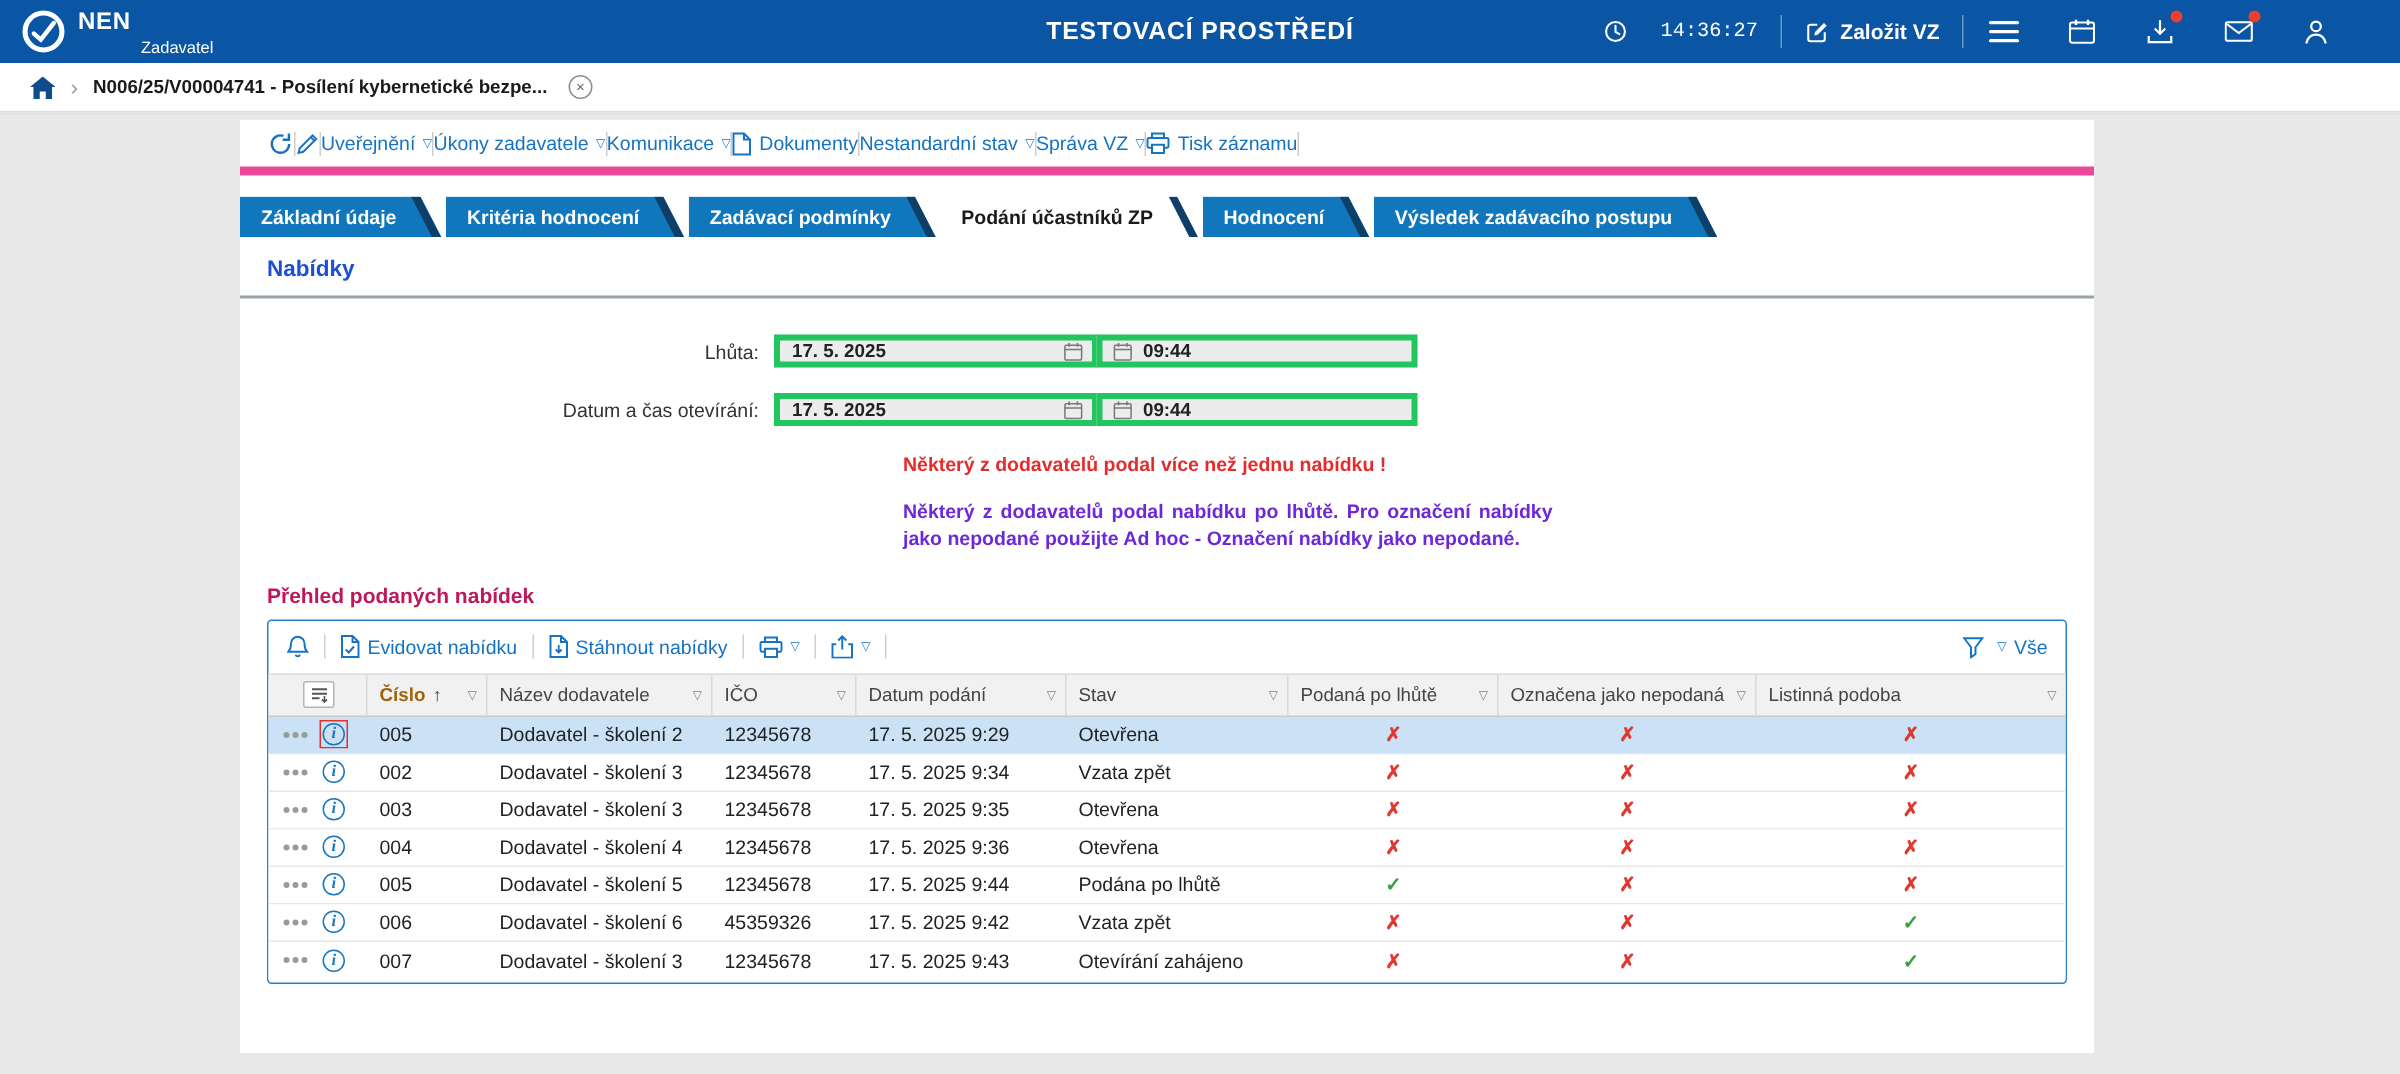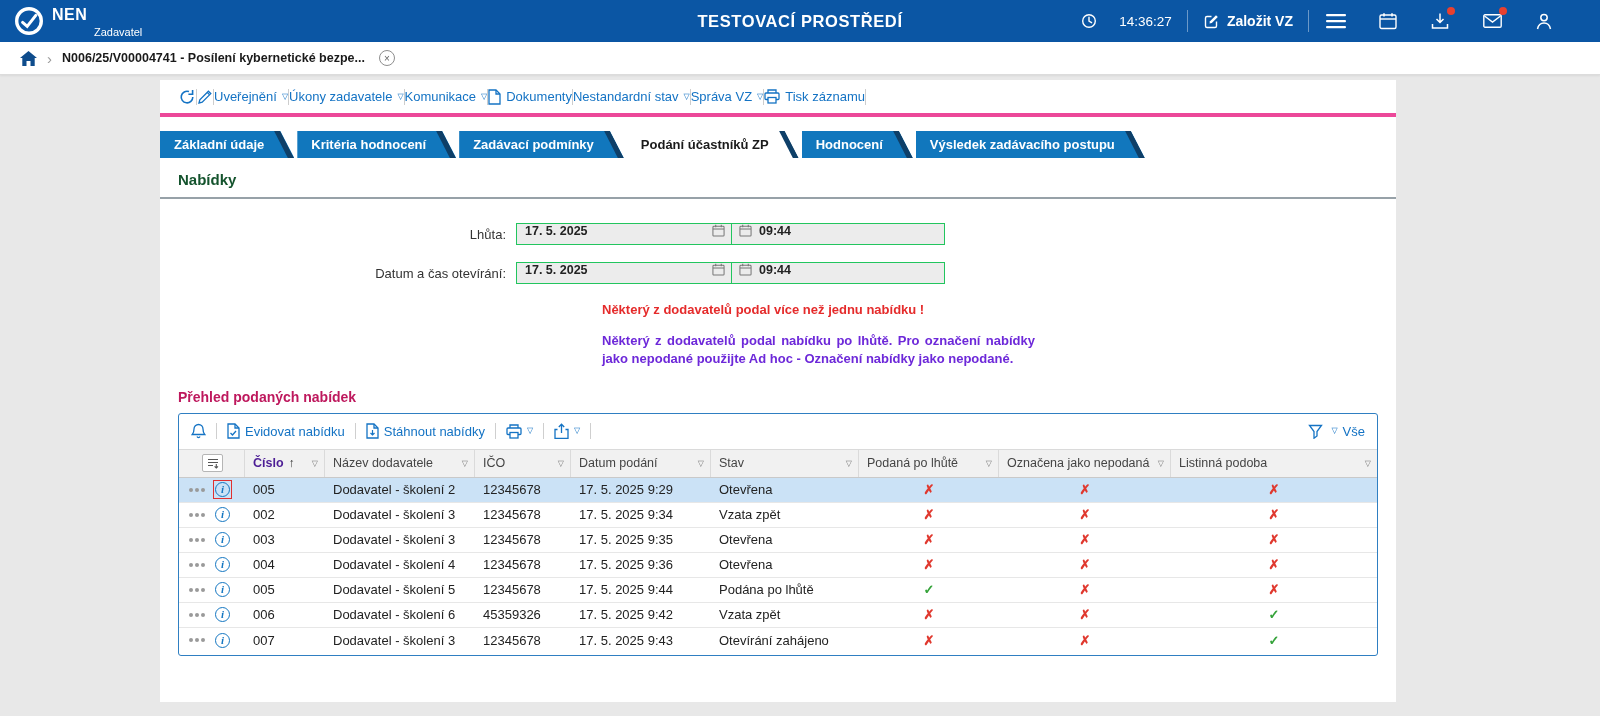--- a/index.html
+++ b/index.html
@@ -8,75 +8,75 @@
 
   
   .topbar { height:42px; background:#0b56a4; display:flex; align-items:center; position:relative; padding:0 14px; color:#fff; }
   .brand { display:flex; align-items:center; gap:8px; }
   .brand-text { position:relative; height:34px; width:110px; }
   .brand-name { font-size:16px; font-weight:700; letter-spacing:.5px; position:absolute; top:2px; left:0; }
   .brand-sub { font-size:11px; position:absolute; left:42px; top:22px; white-space:nowrap; }
   .env-title { position:absolute; left:50%; transform:translateX(-50%); font-size:16.5px; font-weight:700; letter-spacing:.6px; }
   .top-right { margin-left:auto; display:flex; align-items:center; gap:15px; padding-right:30px; }
   .hsep { width:1px; height:22px; background:rgba(255,255,255,.4); }
-  .clock-group { display:flex; align-items:center; gap:18px; font-size:13.5px; }
+  .clock-group { display:flex; align-items:center; gap:18px; font-size:13.5px;font-family:Liberation Mono, monospace; }
   .zalozit { display:flex; align-items:center; gap:7px; font-size:14px; font-weight:700; cursor:pointer; }
   .icon-btn { position:relative; display:flex; align-items:center; justify-content:center; width:24px; height:24px; cursor:pointer; }
   .badge-dot { position:absolute; top:-2px; right:-3px; width:8px; height:8px; border-radius:50%; background:#e8402f; }
   .icon-gap { display:flex; align-items:center; gap:28px; }
 
   
   .breadcrumb-bar { height:33px; background:#fff; display:flex; align-items:center; gap:10px; padding:0 14px 0 20px; border-bottom:1px solid #dcdcdc; box-shadow:0 1px 2px rgba(0,0,0,.07); position:relative; z-index:2; }
   .crumb-chevron { color:#9a9a9a; font-size:15px; line-height:1; }
   .crumb-label { font-size:12.5px; font-weight:700; color:#1a1a1a; }
   .close-circle { width:16px; height:16px; border-radius:50%; border:1px solid #8e8e8e; color:#666; font-size:10px; display:flex; align-items:center; justify-content:center; cursor:pointer; margin-left:4px; }
 
   
   .page { padding-top:5px; }
   .panel { margin-left:160px; width:1236px; height:622px; background:#fff; }
 
   
-  .cmd-toolbar { height:37px; display:flex; align-items:center; gap:0; padding-left:18px; border-bottom:4px solid #ec4899; font-size:13px; }
+  .cmd-toolbar { height:37px; display:flex; align-items:center; gap:0; padding-left:18px; border-bottom:6px solid #ec4899; font-size:13px; }
   .csep { width:1px; height:16px; background:#cdcdcd; }
   .tb-link { color:#1473c4; display:inline-flex; align-items:center; gap:5px; cursor:pointer; white-space:nowrap; }
   .caret { font-size:8px; color:#1473c4; line-height:1; }
   .tb-iconbtn { display:flex; align-items:center; cursor:pointer; }
 
   
   .tabs { display:flex; margin-top:14px; height:27px; }
   .tab { position:relative; margin-right:3px; padding:0 30px 0 14px; line-height:27px; font-size:13px; font-weight:700; color:#fff; background:#1177bd; cursor:pointer; white-space:nowrap;
          clip-path:polygon(0 0, calc(100% - 14px) 0, 100% 100%, 0 100%); }
   .tab::after { content:""; position:absolute; top:0; bottom:0; right:7px; width:6px; background:#0e3f68; transform:skewX(27deg); }
   .tab.active { background:#fff; color:#1a1a1a; }
 
-  .section-title { padding:13px 18px 9px; font-size:15px; font-weight:700; color:#14532d; border-bottom:2px solid #97a1a8; }
+  .section-title { padding:13px 18px 9px; font-size:15px; font-weight:700; color:#1d4ed8; border-bottom:2px solid #97a1a8; }
 
   
   .form-area { padding-top:24px; }
   .form-row { display:flex; align-items:center; margin-bottom:17px; }
   .form-label { width:356px; text-align:right; padding-right:10px; font-size:13px; color:#333; }
   .fields { display:flex; }
-  .input { height:22px; background:#ececec; border:1px solid #22c55e; display:flex; font-size:12.5px; font-weight:700; color:#222; cursor:default; }
+  .input { height:22px; background:#ececec; border:4px solid #22c55e; display:flex; align-items:center; font-size:12.5px; font-weight:700; color:#222; cursor:default; }
   .input.date { width:216px; justify-content:space-between; padding:0 6px 0 8px; }
   .input.time { width:214px; margin-left:-1px; gap:7px; padding-left:7px; }
   .warning-text { margin:18px 0 0 442px; color:#e52b2b; font-size:13px; font-weight:700; }
   .note-text { margin:15px 0 0 442px; width:433px; font-size:13px; font-weight:700; color:#6d28d9; text-align:justify; line-height:1.42; }
 
   
   .grid-title { margin:20px 0 8px 18px; font-size:14px; font-weight:700; color:#be185d; }
   .grid { margin:0 18px; border:1px solid #2f7fc2; border-radius:3px; background:#fff; padding-bottom:2px; }
   .grid-toolbar { height:36px; display:flex; align-items:center; gap:10px; padding:0 12px; font-size:13px; border-bottom:1px solid #dadada; }
   .gsep { width:1px; height:16px; background:#cfcfcf; }
   .grid-right { margin-left:auto; display:flex; align-items:center; gap:8px; }
 
   .grid-head { display:flex; background:#f1f1f1; height:28px; border-bottom:1px solid #c9c9c9; }
   .hcell { display:flex; align-items:center; padding:0 6px 0 8px; font-size:12.5px; color:#444; border-right:1px solid #dadada; overflow:hidden; white-space:nowrap; cursor:pointer; }
   .hcell:last-child { border-right:none; }
   .hcell .hcaret { margin-left:auto; font-size:8px; color:#7e7e7e; padding-left:4px; }
-  .hcell.sorted .h-label { font-weight:700; color:#4c1d95; }
+  .hcell.sorted .h-label { font-weight:700; color:#a16207; }
   .h-sort { margin-left:5px; font-size:12px; color:#333; }
   .colbox { width:21px; height:18px; background:#fff; border:1px solid #b5b5b5; border-radius:2px; display:flex; align-items:center; justify-content:center; margin:0 auto; }
 
   .c-act { width:66px; } .c-num { width:80px; } .c-sup { width:150px; } .c-ico { width:96px; }
   .c-date { width:140px; } .c-status { width:148px; } .c-late { width:140px; } .c-mns { width:172px; } .c-paper { flex:1; }
 
   .grid-row { display:flex; height:25px; align-items:center; border-bottom:1px solid #e7e7e7; font-size:13px; color:#222; background:#fff; cursor:pointer; }
   .grid-row:last-child { border-bottom:none; }
   .grid-row.selected { background:#cbe2f6; }
   .cell { padding-left:8px; overflow:hidden; white-space:nowrap; }

